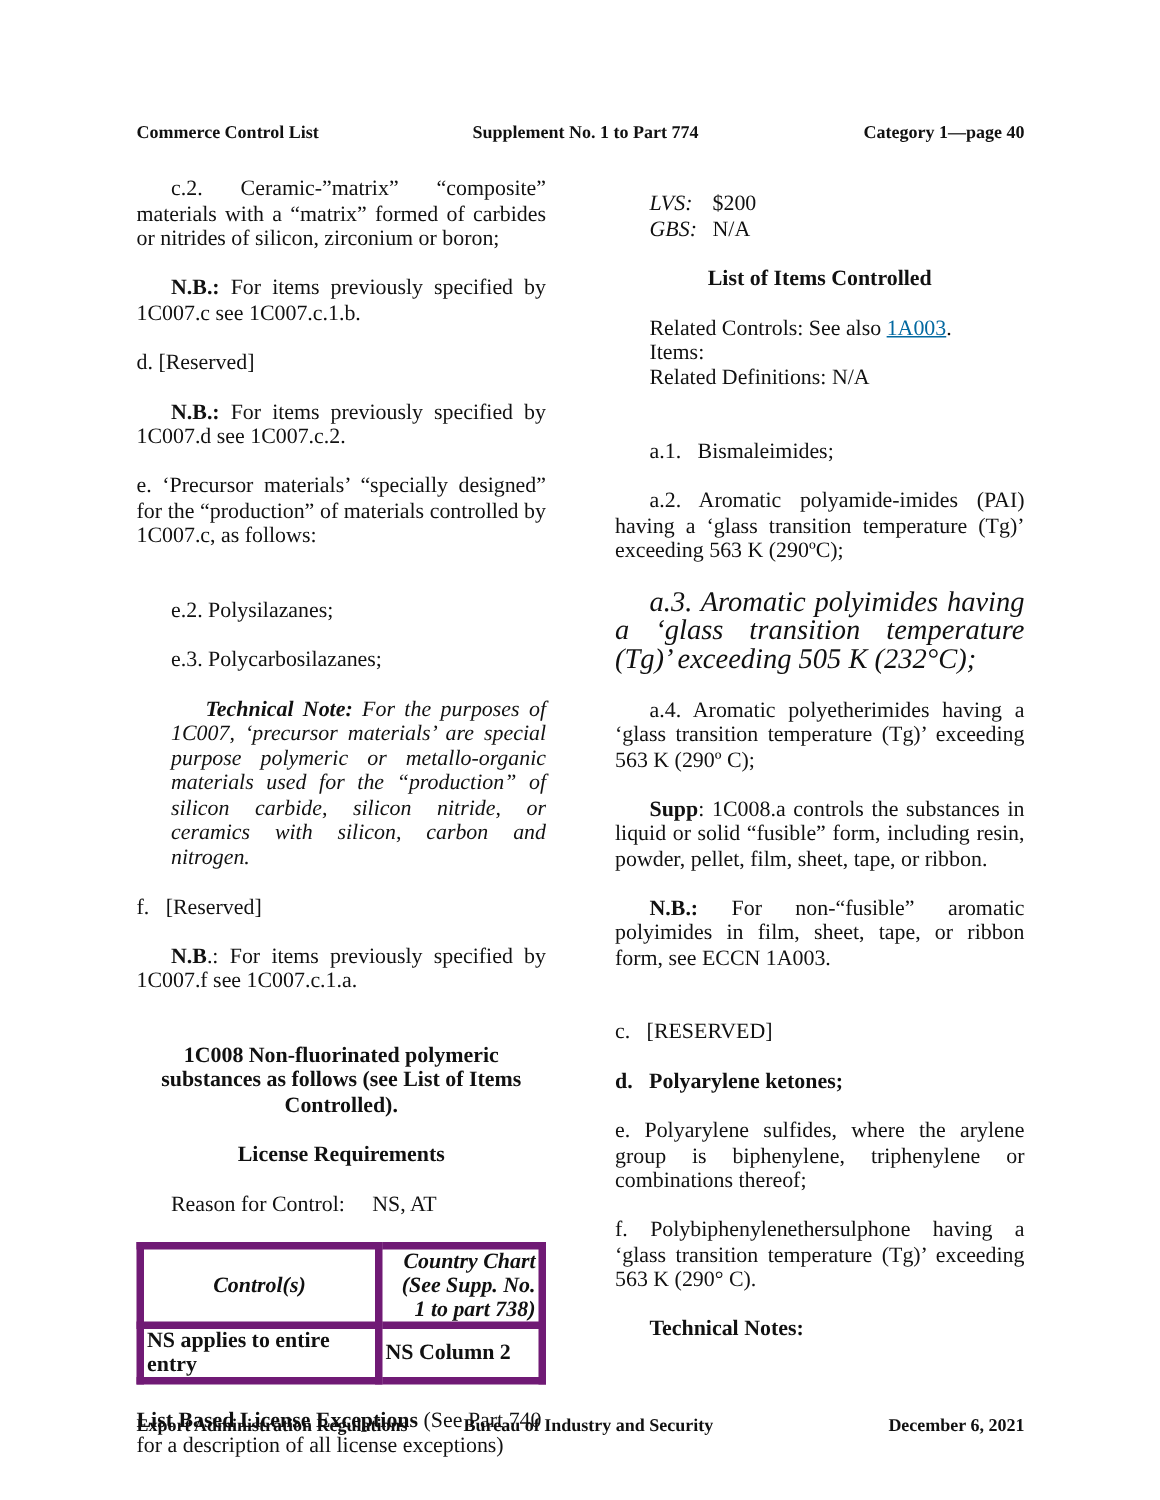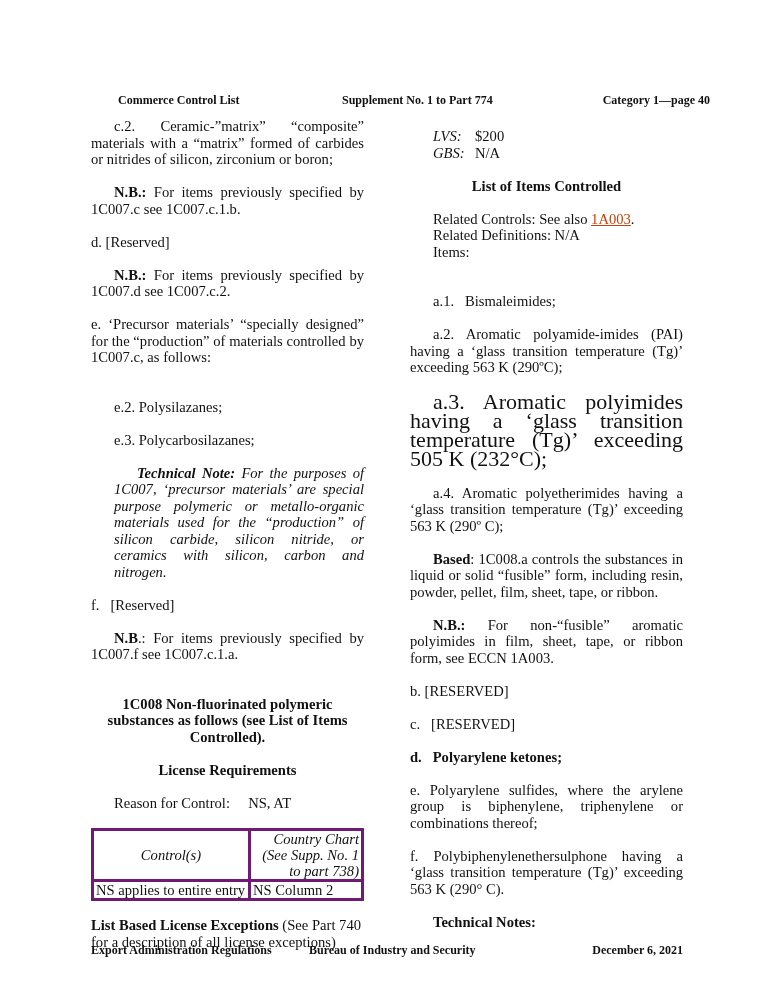--- a/index.html
+++ b/index.html
@@ -18,21 +18,21 @@
     .header, .footer {
       position: absolute;
       left: 91px;
       width: 592px;
       font-family: "Liberation Serif", serif;
       font-weight: bold;
       font-size: 12px;
       display: flex;
       justify-content: space-between;
     }
-    .header { top: 93px; margin-left: 27px; }
+    .header { top: 81px; }
     .header .center { position: absolute; left: 224px; }
     .footer { top: 943px; }
     .footer .center { position: absolute; left: 218px; }
     .col {
       position: absolute;
       width: 273px;
       font-size: 14.6px;
       line-height: 16.5px;
       text-align: justify;
     }
@@ -49,30 +49,30 @@
       font-style: italic;
     }
     table.ctl {
       border-collapse: collapse;
       width: 273px;
       font-size: 14.6px;
       line-height: 16px;
       margin-top: 0;
     }
     table.ctl td, table.ctl th {
-      border: 3px solid #701a75;
+      border: 5px solid #701a75;
       padding: 0 2px;
-      font-weight: normal;
+      font-weight: bold;
       text-align: left;
       vertical-align: middle;
     }
     table.ctl th { font-style: italic; text-align: center; }
     table.ctl th.c1 { width: 150px; }
-    a.link { color: #c2410c; }
-    .big { font-size: 22px; line-height: 19px; }
+    a.link { color: #0369a1; }
+    .big { font-size: 19px; line-height: 19px; font-style: italic; }
     .kv { display: flex; padding-left: 23px; }
     .kv .k { width: 42px; font-style: italic; }
     .nojust { text-align: left; }
   </style>
 </head>
 <body>
 
 <div class="header">
   <span>Commerce Control List</span>
   <span class="center">Supplement No. 1 to Part 774</span>
@@ -130,37 +130,36 @@
     <span>$200</span>
   </div>
   <div class="kv">
     <span class="k">GBS:</span>
     <span>N/A</span>
   </div>
   <div class="sp"></div>
   <p class="b">List of Items Controlled</p>
   <div class="sp"></div>
   <p class="blk nojust"><span class="it">Related Controls</span><span>: See also </span><a class="link" href="#">1A003</a><span>.</span></p>
+  <p class="blk nojust"><span class="it">Items</span><span>:</span></p>
   <p class="blk nojust"><span class="it">Related Definitions</span><span>: N/A</span></p>
-  <p class="blk nojust"><span class="it">Items</span><span>:</span></p>
   <div class="sp"></div>
   <div class="sp"></div>
   <p class="blk nojust" style="white-space:pre;">a.1.   Bismaleimides;</p>
   <div class="sp"></div>
   <p class="ind">a.2. Aromatic polyamide-imides (PAI) having a ‘glass transition temperature (Tg)’ exceeding 563 K (290ºC);</p>
   <div class="sp"></div>
   <p class="ind big">a.3. Aromatic polyimides having a ‘glass transition temperature (Tg)’ exceeding 505 K (232°C);</p>
   <div class="sp"></div>
   <p class="ind">a.4. Aromatic polyetherimides having a ‘glass transition temperature (Tg)’ exceeding 563 K (290º C);</p>
   <div class="sp"></div>
-  <p class="ind it"><span class="b">Based</span><span>:   1C008.a controls the substances in liquid or solid “fusible” form, including resin, powder, pellet, film, sheet, tape, or ribbon.</span></p>
+  <p class="ind it"><span class="b">Supp</span><span>:   1C008.a controls the substances in liquid or solid “fusible” form, including resin, powder, pellet, film, sheet, tape, or ribbon.</span></p>
   <div class="sp"></div>
   <p class="ind it"><span class="b">N.B.:</span><span> For non-“fusible” aromatic polyimides in film, sheet, tape, or ribbon form, see ECCN 1A003.</span></p>
   <div class="sp"></div>
-  <p class="nojust">b. [RESERVED]</p>
   <div class="sp"></div>
   <p class="nojust" style="white-space:pre;">c.   [RESERVED]</p>
   <div class="sp"></div>
   <p class="nojust" style="white-space:pre;font-weight:bold;">d.   Polyarylene ketones;</p>
   <div class="sp"></div>
   <p>e.   Polyarylene sulfides, where the arylene group is biphenylene, triphenylene or combinations thereof;</p>
   <div class="sp"></div>
   <p>f.   Polybiphenylenethersulphone having a ‘glass transition temperature (Tg)’ exceeding 563 K (290° C).</p>
   <div class="sp"></div>
   <p class="blk it b nojust">Technical Notes:</p>

